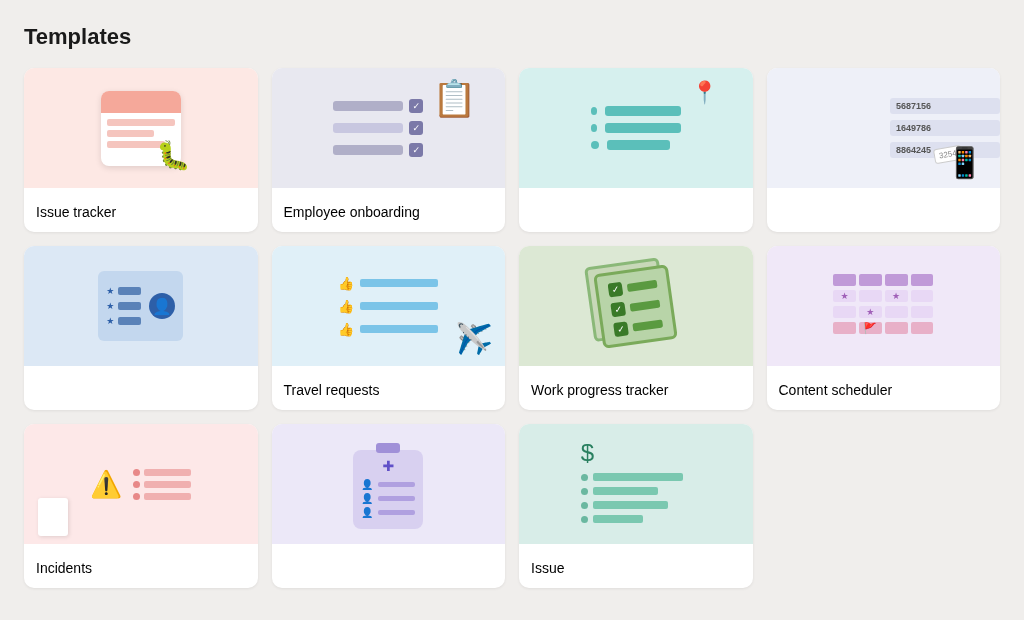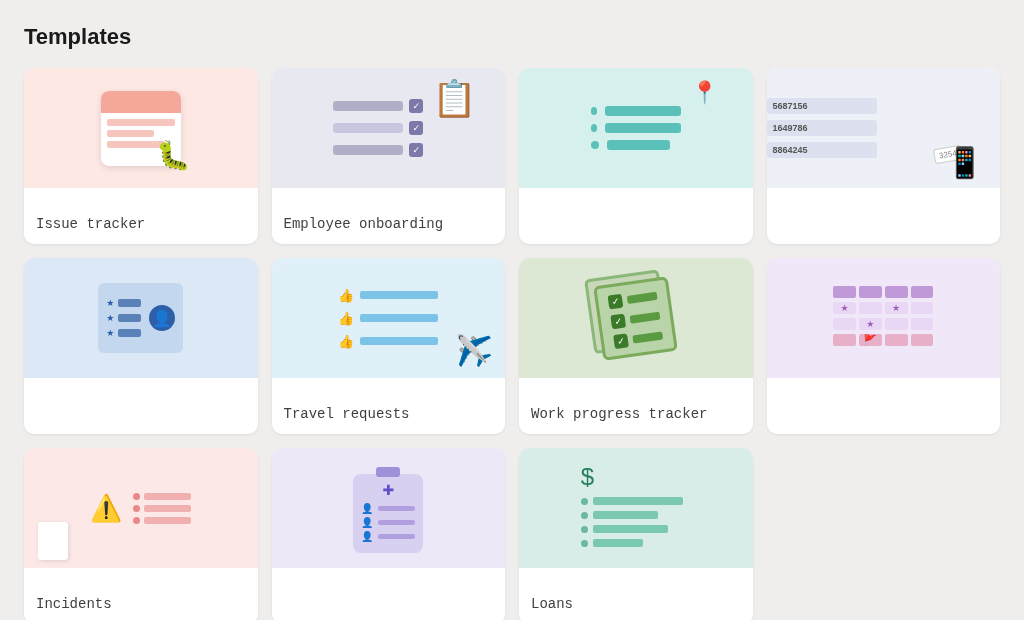--- a/index.html
+++ b/index.html
@@ -32,25 +32,24 @@
     .card-thumb {
       height: 120px;
       width: 100%;
       position: relative;
       overflow: hidden;
       display: flex;
       align-items: center;
       justify-content: center;
     }
     .card-label {
-      padding: 28px 12px 12px;
+      padding: 16px 12px 12px;
       font-size: 14px;
-      color: #404040;
+      color: #000000;
       font-weight: 400;
-      font-family: Liberation Mono, monospace;
     }
 
     
     .thumb-issue { background: #fde8e4; }
     .issue-calendar {
       width: 80px; height: 75px;
       background: #fff;
       border-radius: 8px;
       box-shadow: 0 2px 6px rgba(0,0,0,0.12);
       position: relative;
@@ -390,21 +389,21 @@
             <div class="event-dot"></div>
             <div class="event-bar event-bar-med"></div>
           </div>
         </div>
       </div>
     </div>
   </div>
 
   <div class="card">
     <div class="card-thumb thumb-asset">
-      <div style="position:relative;width:100%;height:100%;display:flex;align-items:center;justify-content:flex-start;">
+      <div style="position:relative;width:100%;height:100%;display:flex;align-items:center;justify-content:flex-end;">
         <div class="asset-rows">
           <div class="asset-row">5687156</div>
           <div class="asset-row">1649786</div>
           <div class="asset-row">8864245</div>
         </div>
         <div class="asset-tag">3254</div>
         <span style="position:absolute;right:16px;bottom:8px;font-size:30px;color:#5b7fd4;">📱</span>
       </div>
     </div>
   </div>
@@ -509,20 +508,21 @@
         <div class="sched-row">
           <div class="sched-cell sched-pink"></div>
           <div class="sched-cell sched-pink" style="display:flex;align-items:center;justify-content:center;">
               <span class="sched-flag">🚩</span>
             </div>
           <div class="sched-cell sched-pink"></div>
           <div class="sched-cell sched-pink"></div>
         </div>
       </div>
     </div>
+    <div class="card-label">Content scheduler</div>
   </div>
 
   <div class="card">
     <div class="card-thumb thumb-incidents">
       <div style="position:relative;width:100%;height:100%;display:flex;align-items:center;justify-content:center;">
         <div class="incident-paper"></div>
         <div class="incidents-content">
           <span style="font-size:26px;color:#e03030;">⚠️</span>
           <div class="incident-lines">
             <div class="incident-row">
@@ -584,16 +584,16 @@
             <div class="loans-dot"></div>
             <div class="loans-bar" style="width:75px;"></div>
           </div>
           <div class="loans-bar-row">
             <div class="loans-dot"></div>
             <div class="loans-bar" style="width:50px;"></div>
           </div>
         </div>
       </div>
     </div>
-    <div class="card-label">Loans</div>
+    <div class="card-label">Issue</div>
   </div>
 
 </div>
 
 </body></html>

